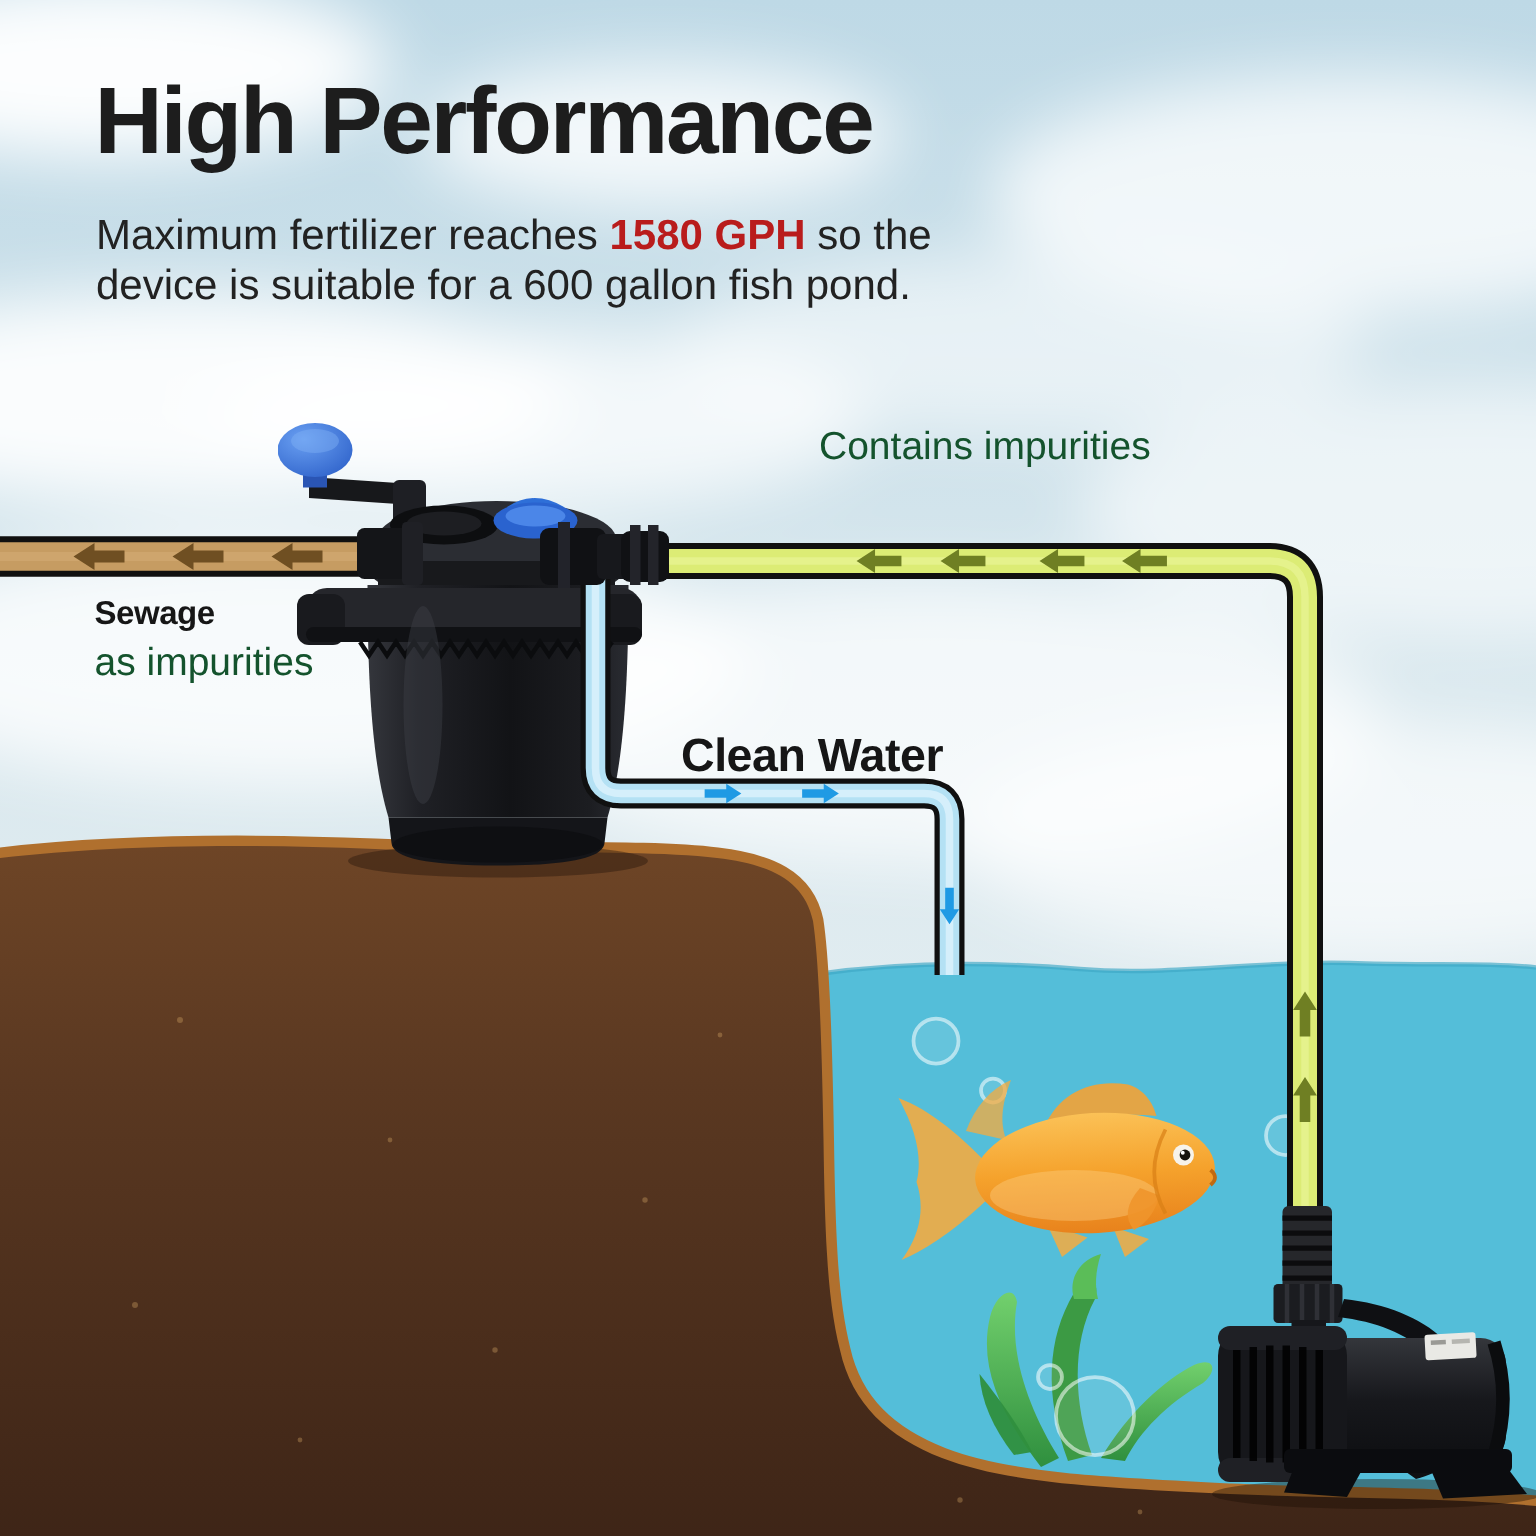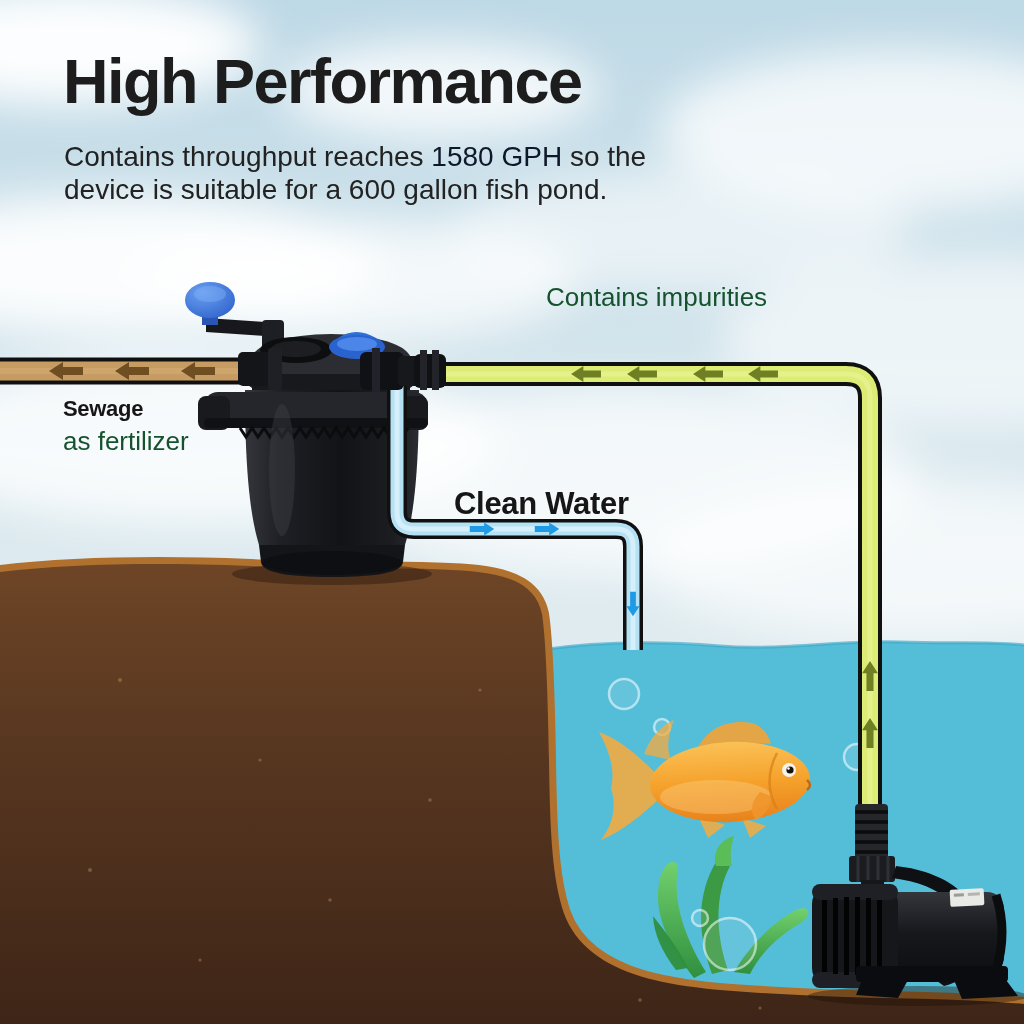--- a/index.html
+++ b/index.html
@@ -2,21 +2,21 @@
 <html><head>
 <meta charset="utf-8">
 <style>
   html,body{margin:0;padding:0;background:#888;}
   .stage{position:relative;width:1024px;height:1024px;overflow:hidden;
          font-family:"Liberation Sans","DejaVu Sans",sans-serif;background:#d7e7ee;}
   .stage svg{position:absolute;left:0;top:0;}
   .txt{position:absolute;color:#1d1d1d;}
   .title{left:63px;top:50px;font-size:63px;font-weight:bold;letter-spacing:-1.5px;line-height:1.0;}
   .subtitle{left:64px;top:141px;font-size:28px;line-height:1.17;color:#222;}
-  .subtitle b{font-weight:normal;color:#0f172a;}
+  .subtitle b{font-weight:bold;color:#b91c1c;}
   .ann{position:absolute;color:#161616;}
   .ann .h{font-weight:bold;line-height:1.05;letter-spacing:-0.3px;}
   .ann .d{font-size:26px;line-height:1.23;margin-top:6px;color:#14532d;}
   .ann-pond{left:546px;top:276px;}  .ann-pond .h{font-size:29px;}
   .ann-sewage{left:63px;top:397px;} .ann-sewage .h{font-size:22px;}
   .ann-clean{left:454px;top:440px;margin-top:48px;} .ann-clean .h{font-size:31px;}
 </style>
 </head>
 <body>
 
@@ -254,32 +254,32 @@
       <rect x="856" y="966" width="152" height="16" rx="4"></rect>
       <path d="M 862 980 L 908 980 L 898 998 L 856 995 Z"></path>
       <path d="M 954 980 L 1006 980 L 1018 996 L 962 999 Z"></path>
     </g>
   </g>
 </svg>
 
 <div class="txt title">High Performance</div>
 
 <div class="txt subtitle">
-  <div><span>Contains throughput reaches </span><b>1580 GPH</b><span> so the</span></div>
+  <div><span>Maximum fertilizer reaches </span><b>1580 GPH</b><span> so the</span></div>
   <div>device is suitable for a 600 gallon fish pond.</div>
 </div>
 
 <div class="ann ann-pond">
   <div class="d">Contains impurities</div>
 </div>
 
 <div class="ann ann-sewage">
   <div class="h">Sewage</div>
   <div class="d">
-    <div>as fertilizer</div>
+    <div>as impurities</div>
   </div>
 </div>
 
 <div class="ann ann-clean">
   <div class="h">Clean Water</div>
 </div>
 
 </div>
 
 </body></html>

